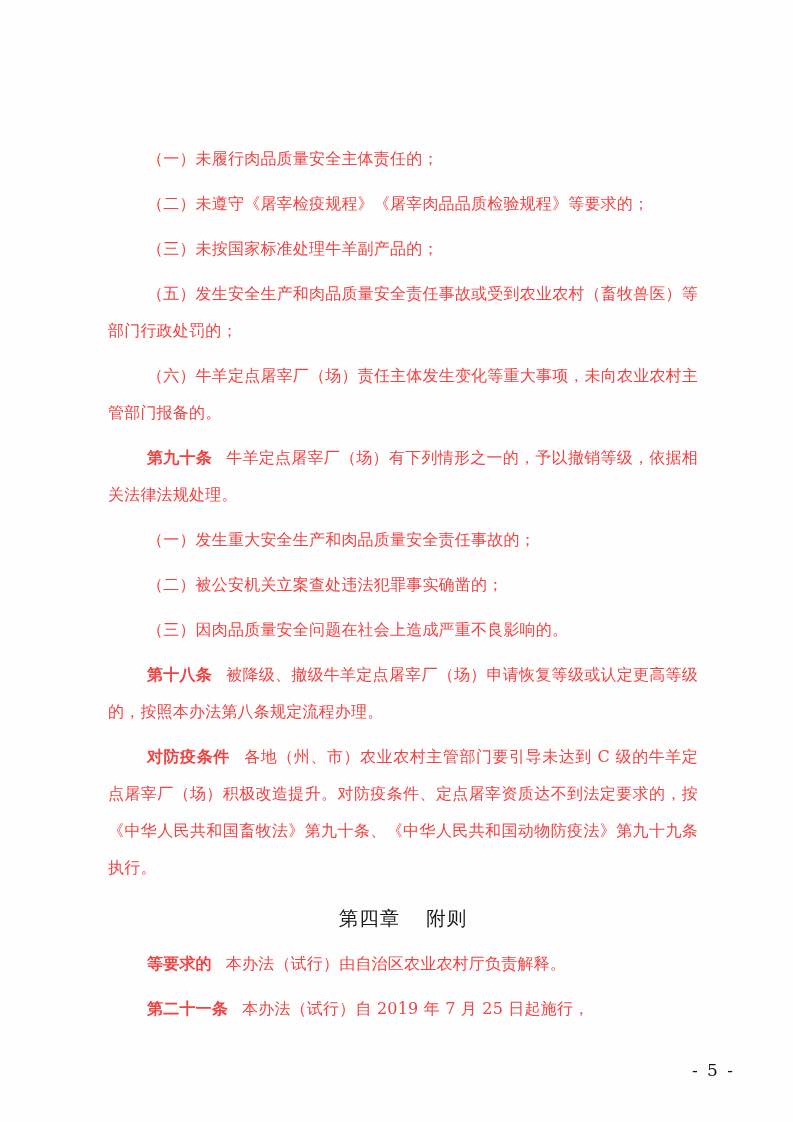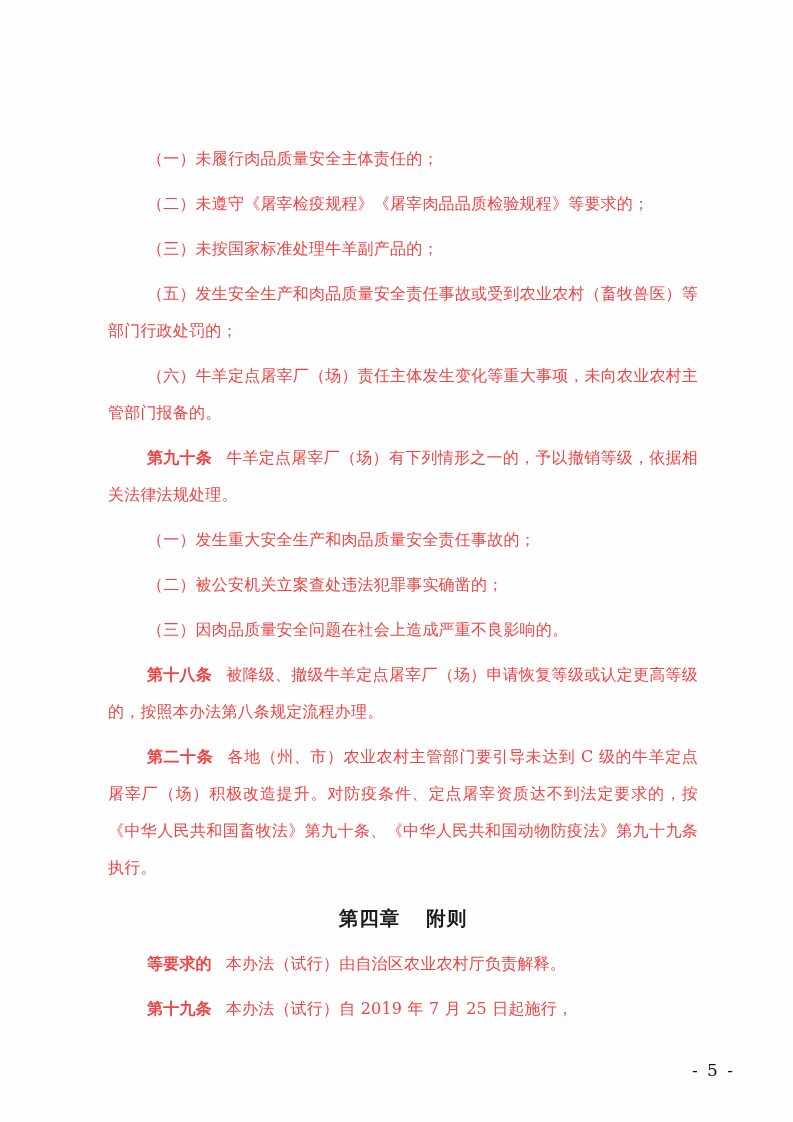--- a/index.html
+++ b/index.html
@@ -40,21 +40,21 @@
   }
   .indent {
     text-indent: 39px;
   }
   .bold-lead {
     font-weight: bold;
   }
   .chapter {
     font-size: 19.5px;
     line-height: 37px;
-    font-weight: bold;
+    font-weight: normal;
     text-align: center;
     margin: 14px 0 6px 0;
     letter-spacing: 1px;
   }
   .chapter .gap {
     display: inline-block;
     width: 26px;
   }
   .lead-gap {
     display: inline-block;
@@ -97,31 +97,31 @@
 
     <p class="para indent">（二）被公安机关立案查处违法犯罪事实确凿的；</p>
 
     <p class="para indent">（三）因肉品质量安全问题在社会上造成严重不良影响的。</p>
 
     <p class="para indent">
       <span class="bold-lead">第十八条</span><span class="lead-gap"></span><span>被降级、撤级牛羊定点屠宰厂（场）申请恢复等级或认定更高等级的，按照本办法第八条规定流程办理。</span>
     </p>
 
     <p class="para indent">
-      <span class="bold-lead">第二十条</span><span class="lead-gap"></span><span>各地（州、市）农业农村主管部门要引导未达到 C 级的牛羊定点屠宰厂（场）积极改造提升。对防疫条件、定点屠宰资质达不到法定要求的，按《中华人民共和国畜牧法》第九十条、《中华人民共和国动物防疫法》第九十九条执行。</span>
+      <span class="bold-lead">对防疫条件</span><span class="lead-gap"></span><span>各地（州、市）农业农村主管部门要引导未达到 C 级的牛羊定点屠宰厂（场）积极改造提升。对防疫条件、定点屠宰资质达不到法定要求的，按《中华人民共和国畜牧法》第九十条、《中华人民共和国动物防疫法》第九十九条执行。</span>
     </p>
 
     <div class="chapter">
       <span>第四章</span><span class="gap"></span><span>附则</span>
     </div>
 
     <p class="para indent">
       <span class="bold-lead">等要求的</span><span class="lead-gap"></span><span>本办法（试行）由自治区农业农村厅负责解释。</span>
     </p>
 
     <p class="para indent">
-      <span class="bold-lead">第十九条</span><span class="lead-gap"></span><span>本办法（试行）自 2019 年 7 月 25 日起施行，</span>
+      <span class="bold-lead">第二十一条</span><span class="lead-gap"></span><span>本办法（试行）自 2019 年 7 月 25 日起施行，</span>
     </p>
 
   </div>
 
   <div class="page-number">- 5 -</div>
 </div>
 
 </body></html>

